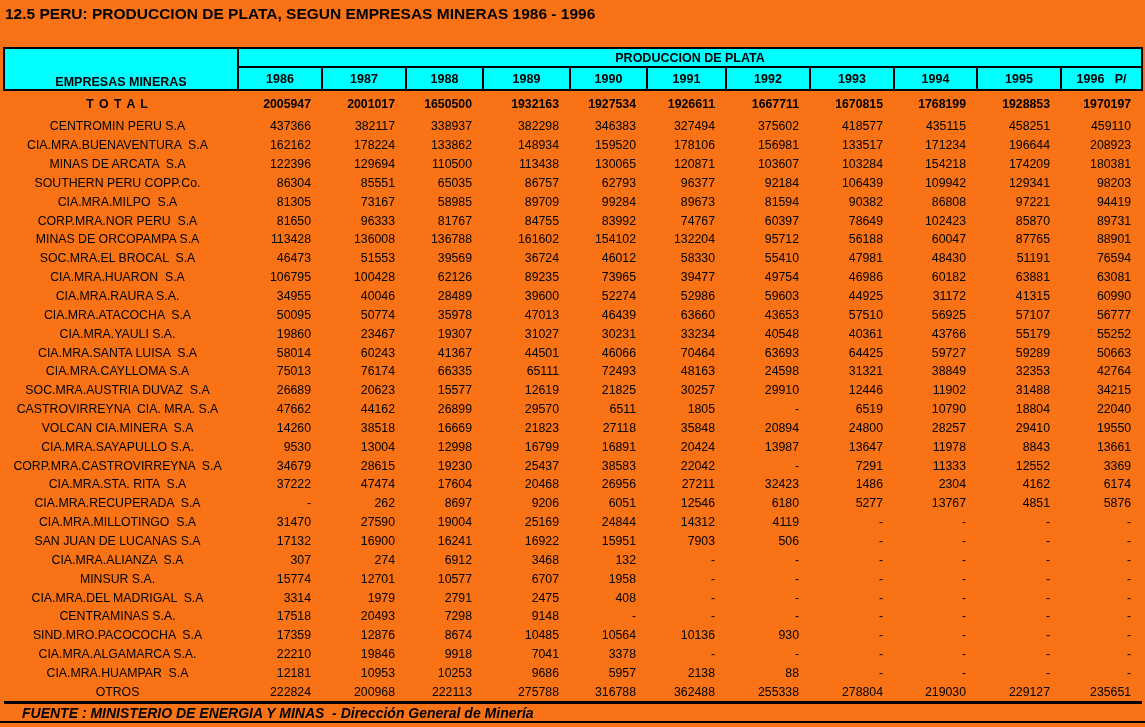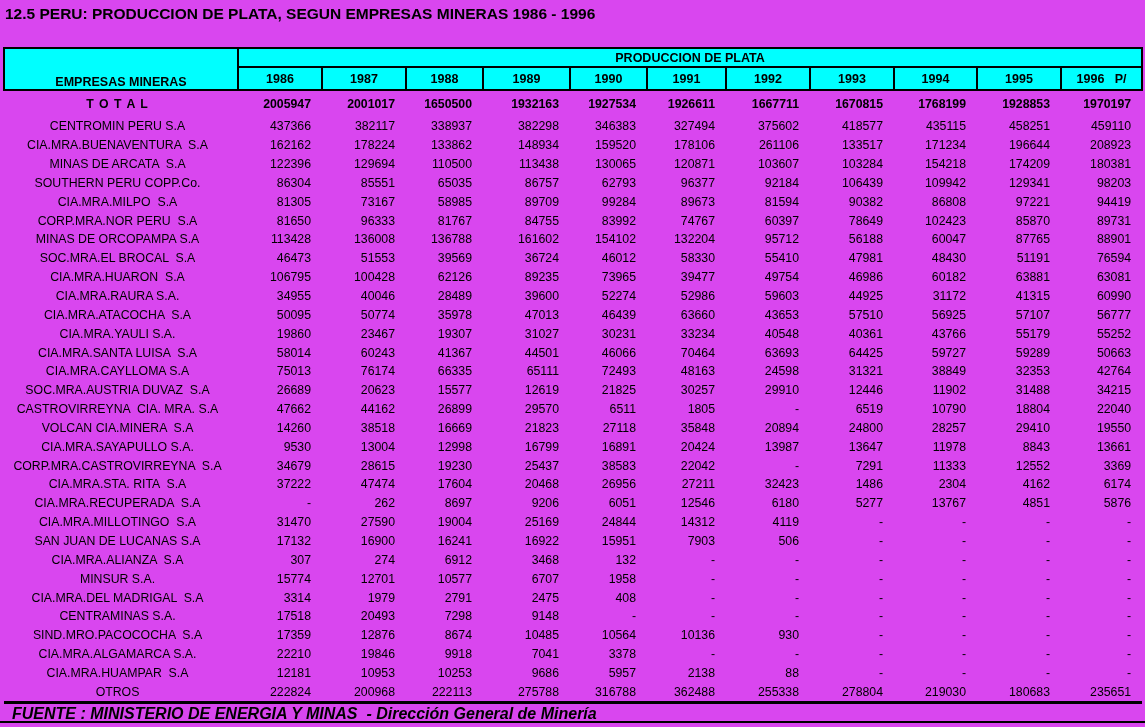--- a/index.html
+++ b/index.html
@@ -6,21 +6,21 @@
     margin: 0;
     padding: 0;
     background: #ffffff;
     font-family: "Liberation Sans", sans-serif;
     color: #000000;
   }
   #page {
     position: relative;
     width: 1145px;
     height: 727px;
-    background: #d946ef;
+    background: #f97316;
     overflow: hidden;
   }
   #title-block {
     position: absolute;
     top: 4px;
     left: 5px;
     line-height: 19px;
   }
   .title-line {
     font-size: 15.5px;
@@ -90,24 +90,24 @@
   }
   #footer {
     position: absolute;
     top: 703px;
     left: 0;
     width: 1145px;
     height: 18px;
     border-bottom: 2px solid #000000;
   }
   #footer-text {
-    font-size: 16px;
+    font-size: 14px;
     font-weight: bold;
     font-style: italic;
-    padding-left: 12px;
+    padding-left: 22px;
     padding-top: 2px;
     white-space: pre;
   }
 </style>
 </head>
 <body>
 
 <div id="page">
 
   <div id="title-block">
@@ -178,21 +178,21 @@
           <td>459110</td>
         </tr>
         <tr class="data-row">
           <td class="name">CIA.MRA.BUENAVENTURA  S.A</td>
           <td>162162</td>
           <td>178224</td>
           <td>133862</td>
           <td>148934</td>
           <td>159520</td>
           <td>178106</td>
-          <td>261106</td>
+          <td>156981</td>
           <td>133517</td>
           <td>171234</td>
           <td>196644</td>
           <td>208923</td>
         </tr>
         <tr class="data-row">
           <td class="name">MINAS DE ARCATA  S.A</td>
           <td>122396</td>
           <td>129694</td>
           <td>110500</td>
@@ -587,21 +587,21 @@
           <td class="name">OTROS</td>
           <td>222824</td>
           <td>200968</td>
           <td>222113</td>
           <td>275788</td>
           <td>316788</td>
           <td>362488</td>
           <td>255338</td>
           <td>278804</td>
           <td>219030</td>
-          <td>180683</td>
+          <td>229127</td>
           <td>235651</td>
         </tr>
       </tbody>
   </table>
 
   <div id="footer">
     <div id="footer-text">FUENTE : MINISTERIO DE ENERGIA Y MINAS  - Dirección General de Minería</div>
   </div>
 
 </div>

